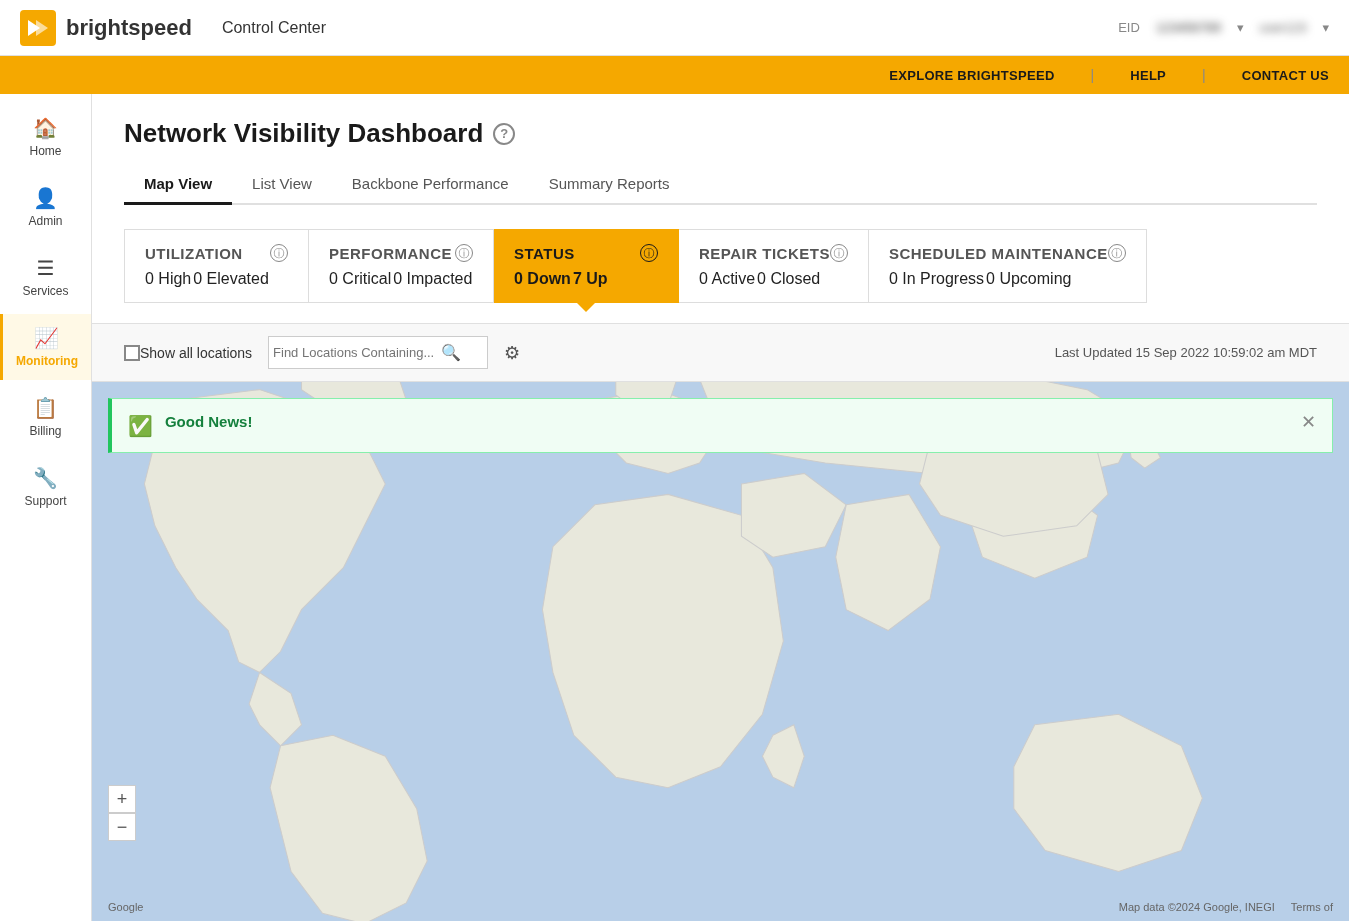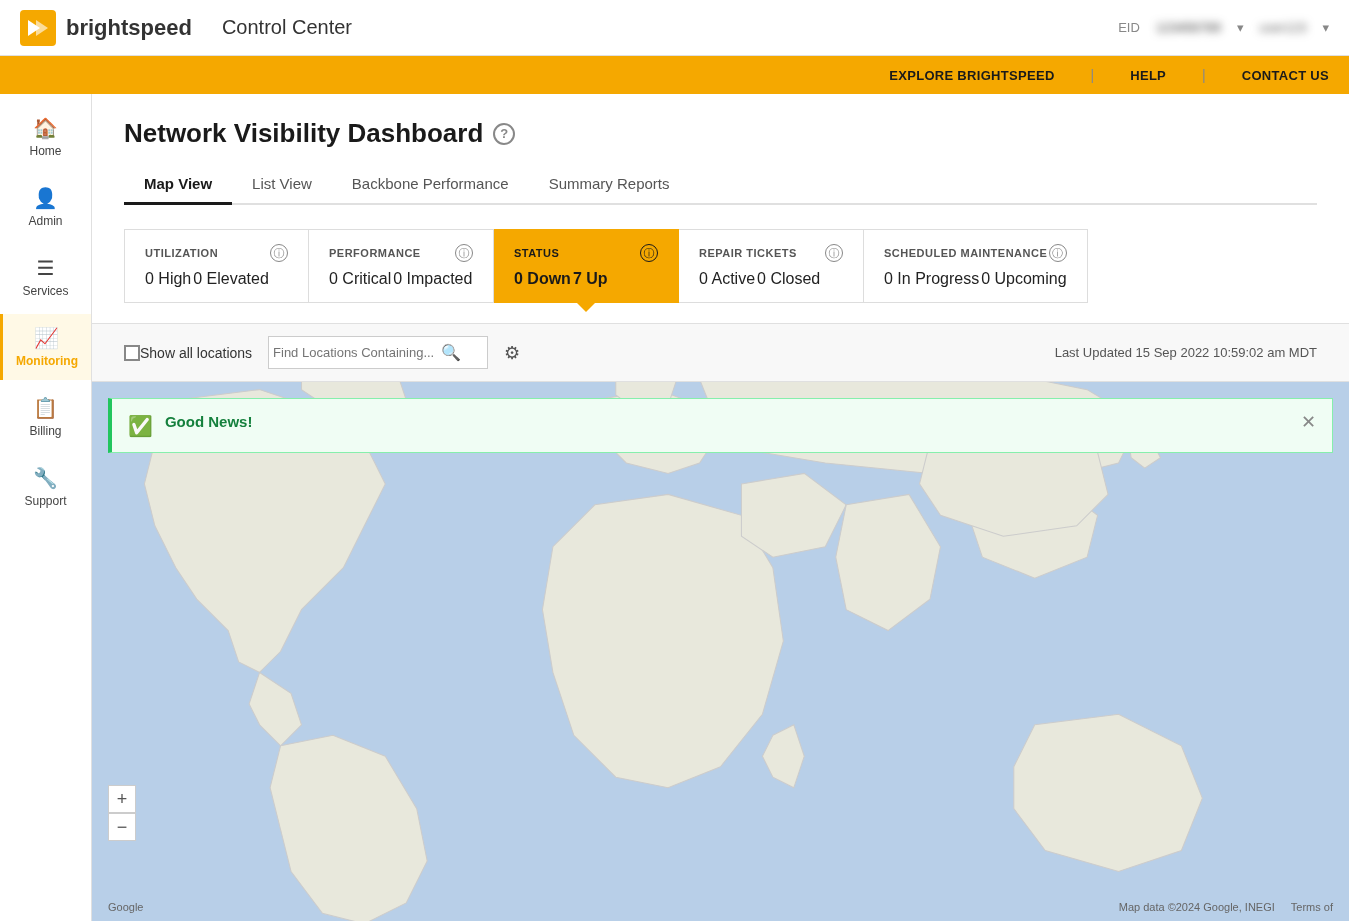--- a/index.html
+++ b/index.html
@@ -23,21 +23,21 @@
     .logo-icon {
       width: 36px;
       height: 36px;
     }
     .logo-text {
       font-size: 22px;
       font-weight: bold;
       color: #333;
     }
     .control-center-label {
-      font-size: 20px;
+      font-size: 16px;
       color: #333;
       margin-left: 20px;
     }
     .header-right {
       display: flex;
       align-items: center;
       gap: 16px;
       color: #555;
       font-size: 13px;
     }
@@ -171,21 +171,21 @@
       border-color: #f5a800;
     }
     .stat-card + .stat-card { border-left: none; }
     .stat-card-header {
       display: flex;
       align-items: center;
       justify-content: space-between;
       margin-bottom: 8px;
     }
     .stat-card-title {
-      font-size: 11px;
+      font-size: 15px;
       font-weight: bold;
       color: #555;
       letter-spacing: 0.5px;
       text-transform: uppercase;
     }
     .active-card .stat-card-title { color: #1a1a1a; }
     .stat-info-icon {
       width: 18px;
       height: 18px;
       border: 1px solid #888;

